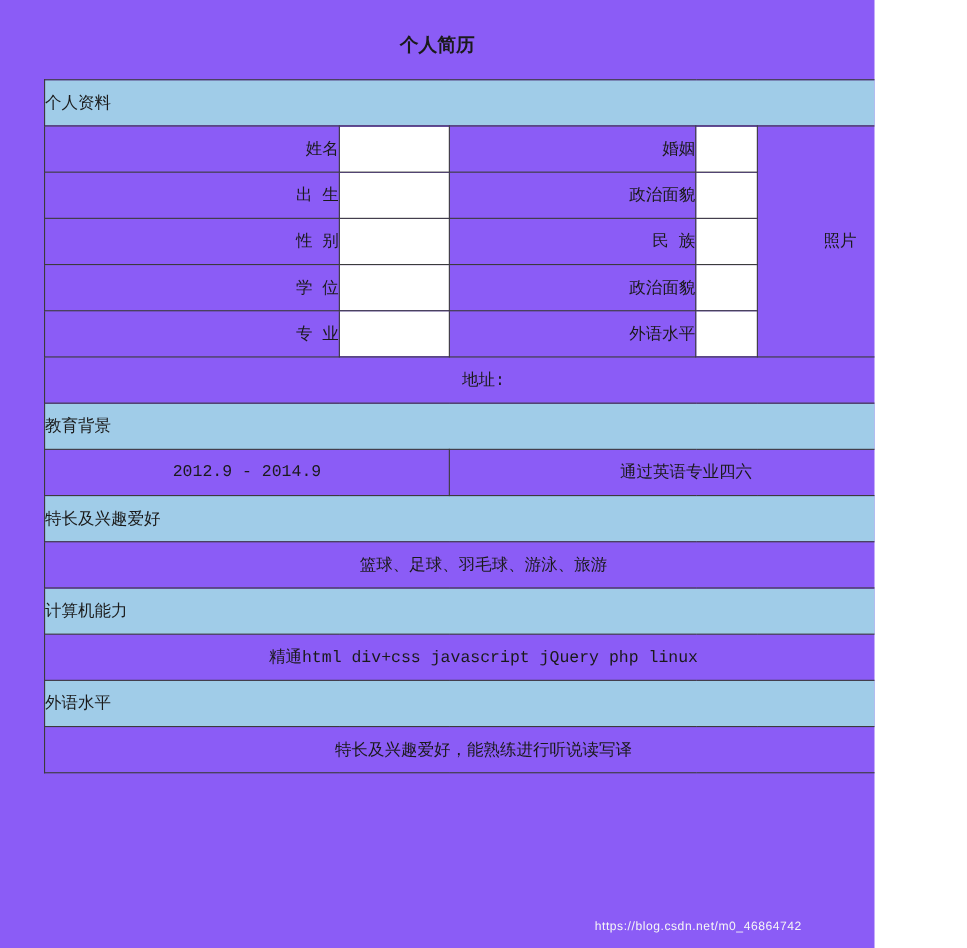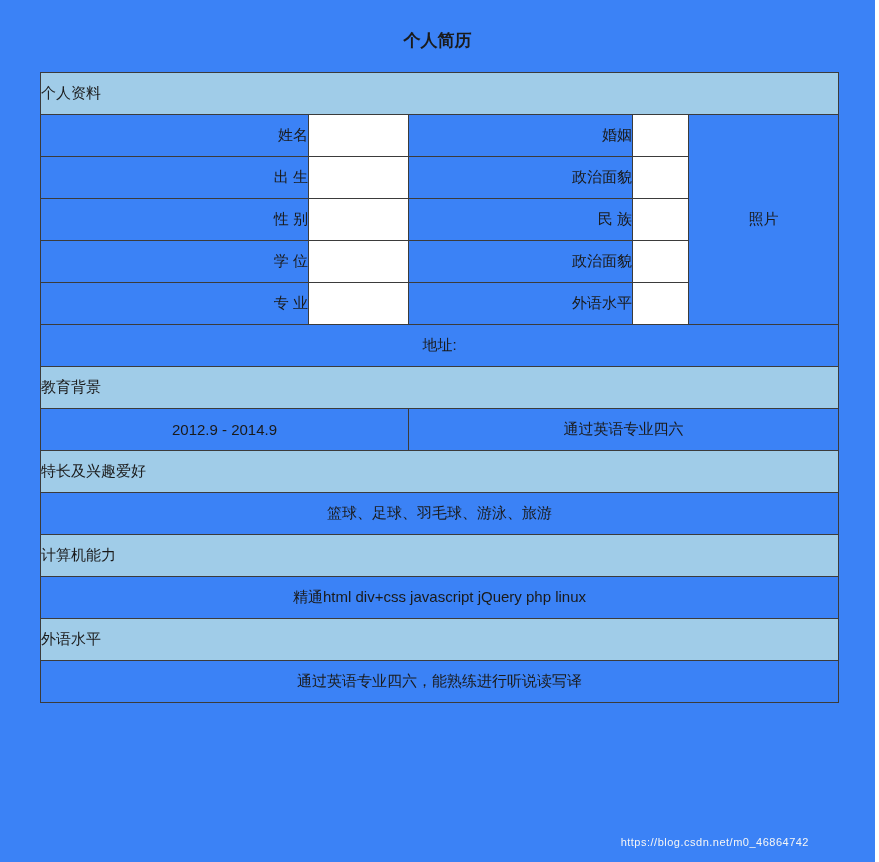--- a/index.html
+++ b/index.html
@@ -4,38 +4,39 @@
 <style>
   html, body {
     margin: 0;
     padding: 0;
     background: #ffffff;
     font-family: "Liberation Sans", "DejaVu Sans", sans-serif;
     color: #000000;
   }
   .page {
     position: relative;
-    width: 875px;
+    width: 795px;
     height: 862px;
-    background: #3b82f6;
+    background: #8b5cf6;
     overflow: hidden;
   }
   .page-title {
     margin: 30px 0 0 0;
     font-size: 17px;
     line-height: 22px;
     font-weight: bold;
     text-align: center;
     color: #1a1a1a;
   }
   table.resume {
     margin: 20px 0 0 40px;
     width: 798px;
     border-collapse: collapse;
     table-layout: fixed;
+    font-family: Liberation Mono, monospace;
   }
   table.resume td {
     border: 1.5px solid var(--border-color, #3b3b3b);
     font-size: 15px;
     height: 41px;
     padding: 0;
     vertical-align: middle;
     color: #1a1a1a;
     overflow: hidden;
     white-space: nowrap;
@@ -153,20 +154,20 @@
 
       <tr>
         <td class="text-cell" colspan="5">精通html div+css javascript jQuery php linux</td>
       </tr>
 
       <tr>
         <td class="section-header" colspan="5">外语水平</td>
       </tr>
 
       <tr>
-        <td class="text-cell" colspan="5">通过英语专业四六，能熟练进行听说读写译</td>
+        <td class="text-cell" colspan="5">特长及兴趣爱好，能熟练进行听说读写译</td>
       </tr>
     </tbody>
   </table>
 
   <div class="watermark">https://blog.csdn.net/m0_46864742</div>
 
 </div>
 
 </body></html>

